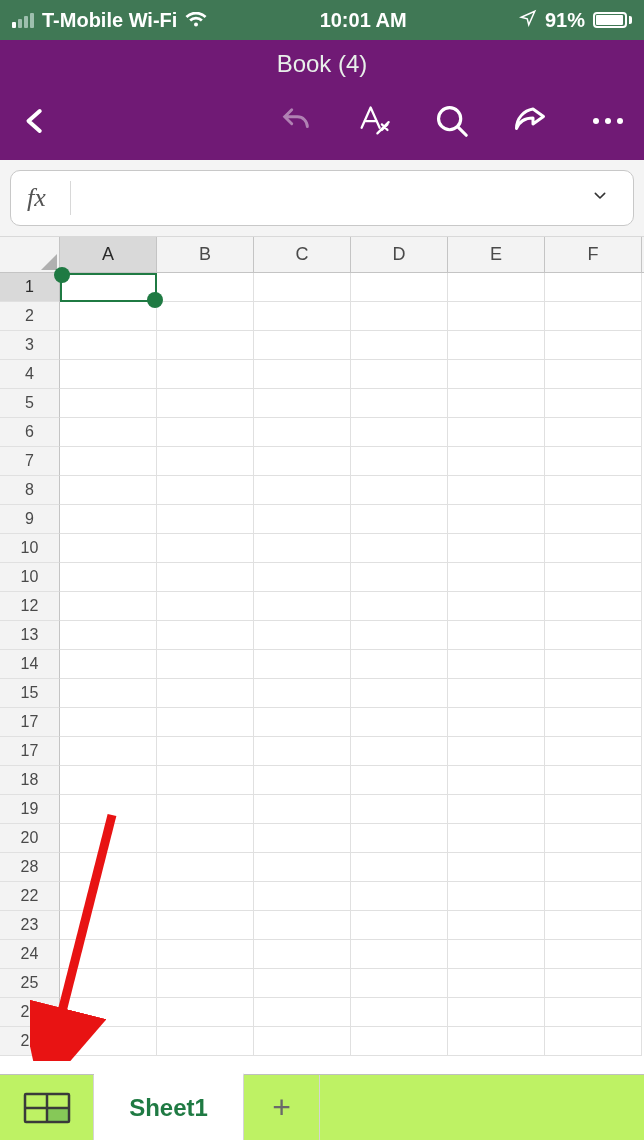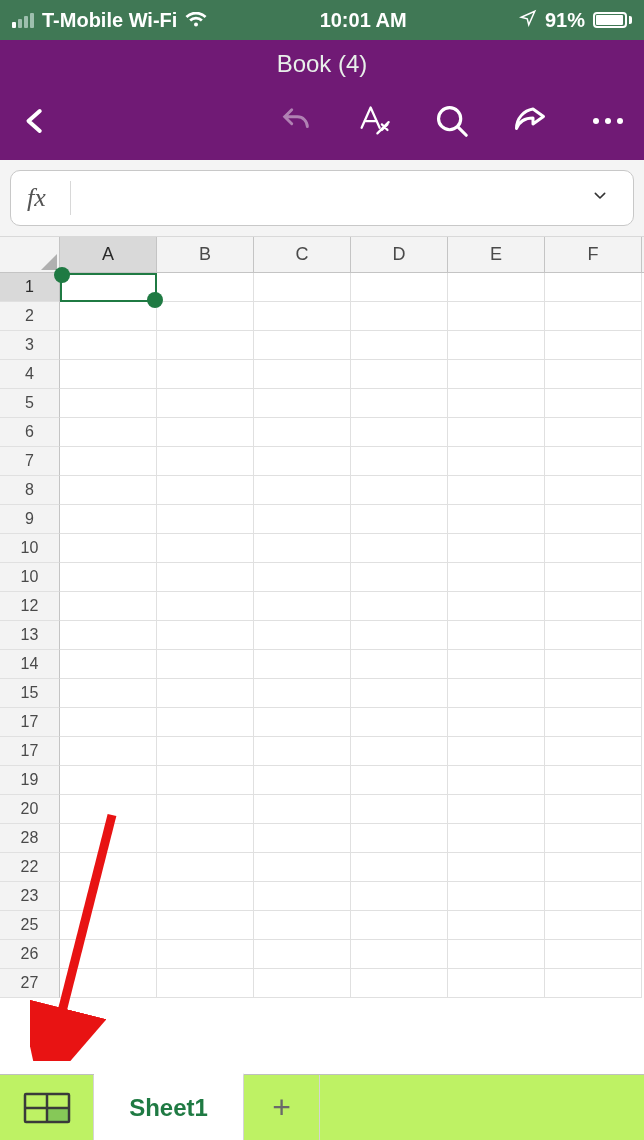--- a/index.html
+++ b/index.html
@@ -318,20 +318,29 @@
       <div class="row">
         <div class="row-h">17</div>
         <div class="cell"></div>
         <div class="cell"></div>
         <div class="cell"></div>
         <div class="cell"></div>
         <div class="cell"></div>
         <div class="cell"></div>
       </div>
       <div class="row">
+        <div class="row-h">18</div>
+        <div class="cell"></div>
+        <div class="cell"></div>
+        <div class="cell"></div>
+        <div class="cell"></div>
+        <div class="cell"></div>
+        <div class="cell"></div>
+      </div>
+      <div class="row">
         <div class="row-h">19</div>
         <div class="cell"></div>
         <div class="cell"></div>
         <div class="cell"></div>
         <div class="cell"></div>
         <div class="cell"></div>
         <div class="cell"></div>
       </div>
       <div class="row">
         <div class="row-h">20</div>
@@ -355,20 +364,29 @@
         <div class="row-h">22</div>
         <div class="cell"></div>
         <div class="cell"></div>
         <div class="cell"></div>
         <div class="cell"></div>
         <div class="cell"></div>
         <div class="cell"></div>
       </div>
       <div class="row">
         <div class="row-h">23</div>
+        <div class="cell"></div>
+        <div class="cell"></div>
+        <div class="cell"></div>
+        <div class="cell"></div>
+        <div class="cell"></div>
+        <div class="cell"></div>
+      </div>
+      <div class="row">
+        <div class="row-h">24</div>
         <div class="cell"></div>
         <div class="cell"></div>
         <div class="cell"></div>
         <div class="cell"></div>
         <div class="cell"></div>
         <div class="cell"></div>
       </div>
       <div class="row">
         <div class="row-h">25</div>
         <div class="cell"></div>

